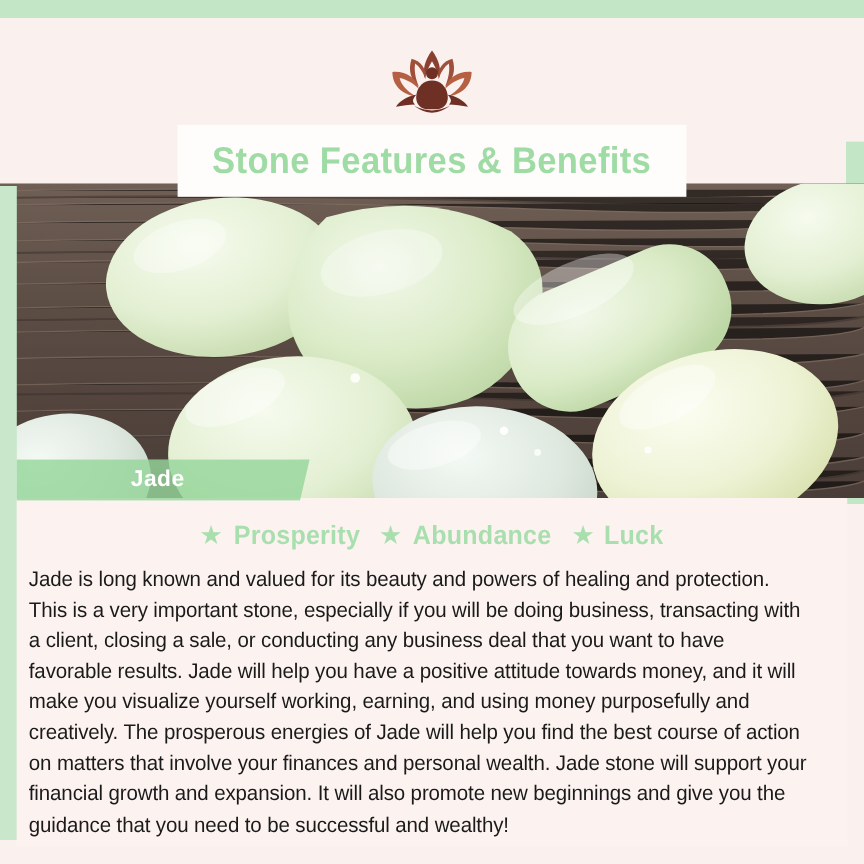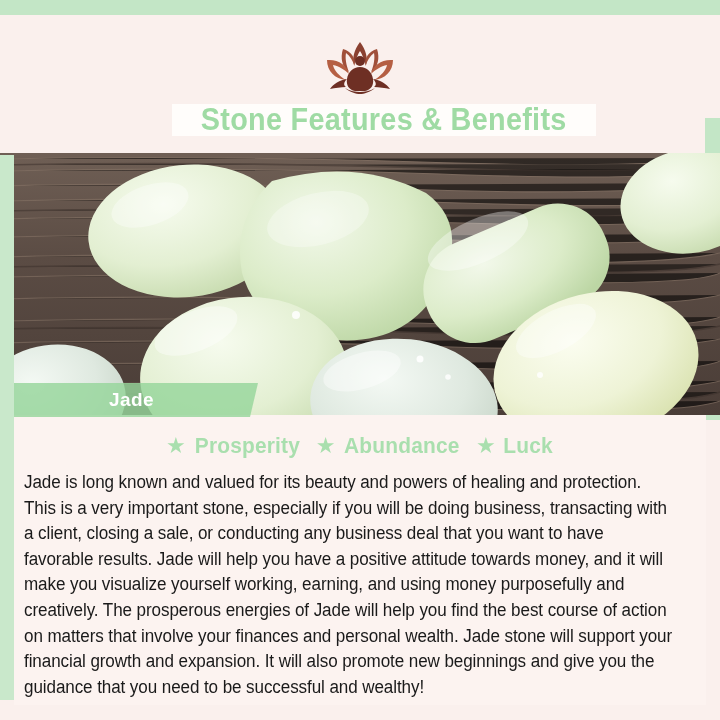--- a/index.html
+++ b/index.html
@@ -70,27 +70,26 @@
     color: #4e3330;
     font-weight: 400;
   }
 
   
   .title-band {
     position: absolute;
     top: 104px;
     left: 148px;
     width: 424px;
-    height: 32px;
+    height: 60px;
     background: #fffdfb;
     display: flex;
     align-items: center;
     justify-content: center;
     z-index: 4;
-    margin-left: 24px;
   }
   .title-text {
     font-family: "Liberation Sans Narrow", "Liberation Sans", sans-serif;
     font-weight: bold;
     font-size: 31px;
     color: #9fdba4;
     letter-spacing: 0.3px;
     transform: scaleX(0.93);
     white-space: nowrap;
   }

